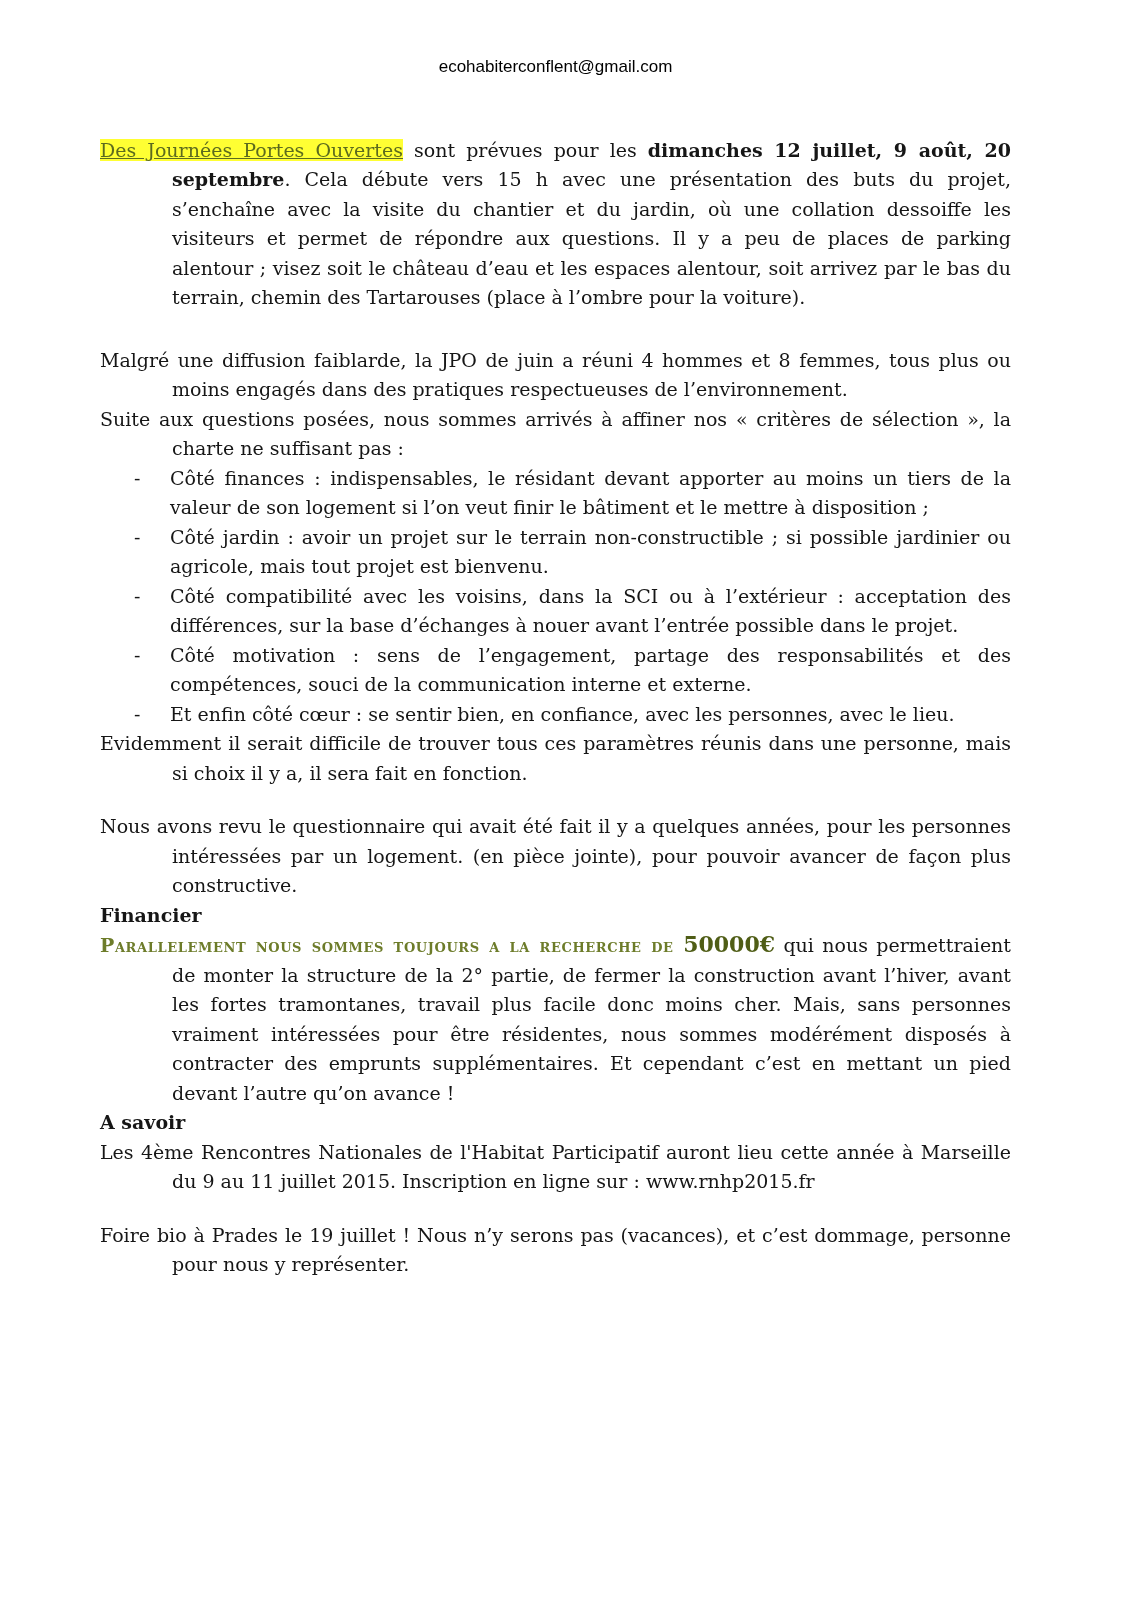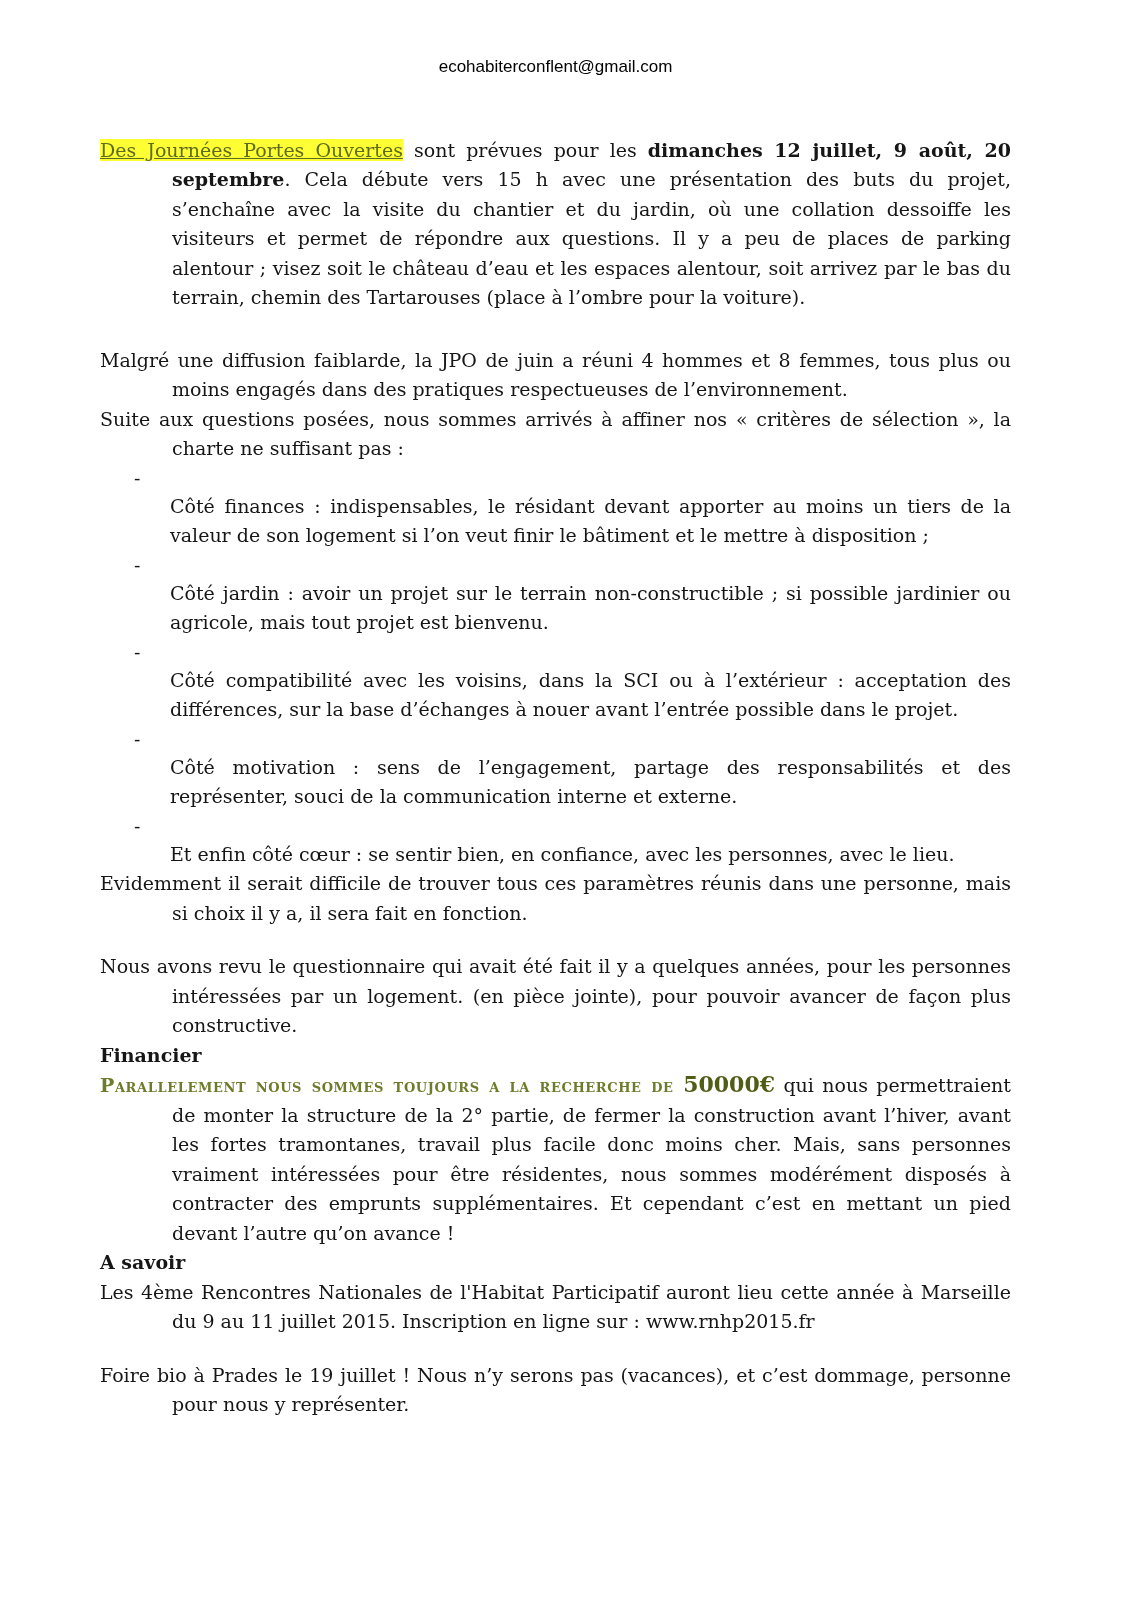--- a/index.html
+++ b/index.html
@@ -48,21 +48,20 @@
   }
   .bullet-dash {
     flex: 0 0 36px;
     padding-left: 34px;
     box-sizing: content-box;
     text-align: left;
   }
   .bullet-text {
     flex: 1 1 auto;
     text-align: justify;
-    margin-top: 28px;
   }
   h3.heading {
     font-size: 19px;
     line-height: 29.5px;
     margin: 0;
     font-weight: bold;
     text-align: left;
   }
   .financial-statement {
     font-style: italic;
@@ -113,21 +112,21 @@
   <div class="bullet-row">
     <span class="bullet-dash">-</span>
     <span class="bullet-text">Côté jardin : avoir un projet sur le terrain non-constructible ; si possible jardinier ou agricole, mais tout projet est bienvenu.</span>
   </div>
   <div class="bullet-row">
     <span class="bullet-dash">-</span>
     <span class="bullet-text">Côté compatibilité avec les voisins, dans la SCI ou à l’extérieur : acceptation des différences, sur la base d’échanges à nouer avant l’entrée possible dans le projet.</span>
   </div>
   <div class="bullet-row">
     <span class="bullet-dash">-</span>
-    <span class="bullet-text">Côté motivation : sens de l’engagement, partage des responsabilités et des représenter, souci de la communication interne et externe.</span>
+    <span class="bullet-text">Côté motivation : sens de l’engagement, partage des responsabilités et des compétences, souci de la communication interne et externe.</span>
   </div>
   <div class="bullet-row">
     <span class="bullet-dash">-</span>
     <span class="bullet-text">Et enfin côté cœur : se sentir bien, en confiance, avec les personnes, avec le lieu.</span>
   </div>
 
   <p class="hang">Evidemment il serait difficile de trouver tous ces paramètres réunis dans une personne, mais si choix il y a, il sera fait en fonction.</p>
 
   <p class="hang mt-small">Nous avons revu le questionnaire qui avait été fait il y a quelques années, pour les personnes intéressées par un logement. (en pièce jointe), pour pouvoir avancer de façon plus constructive.</p>
 

